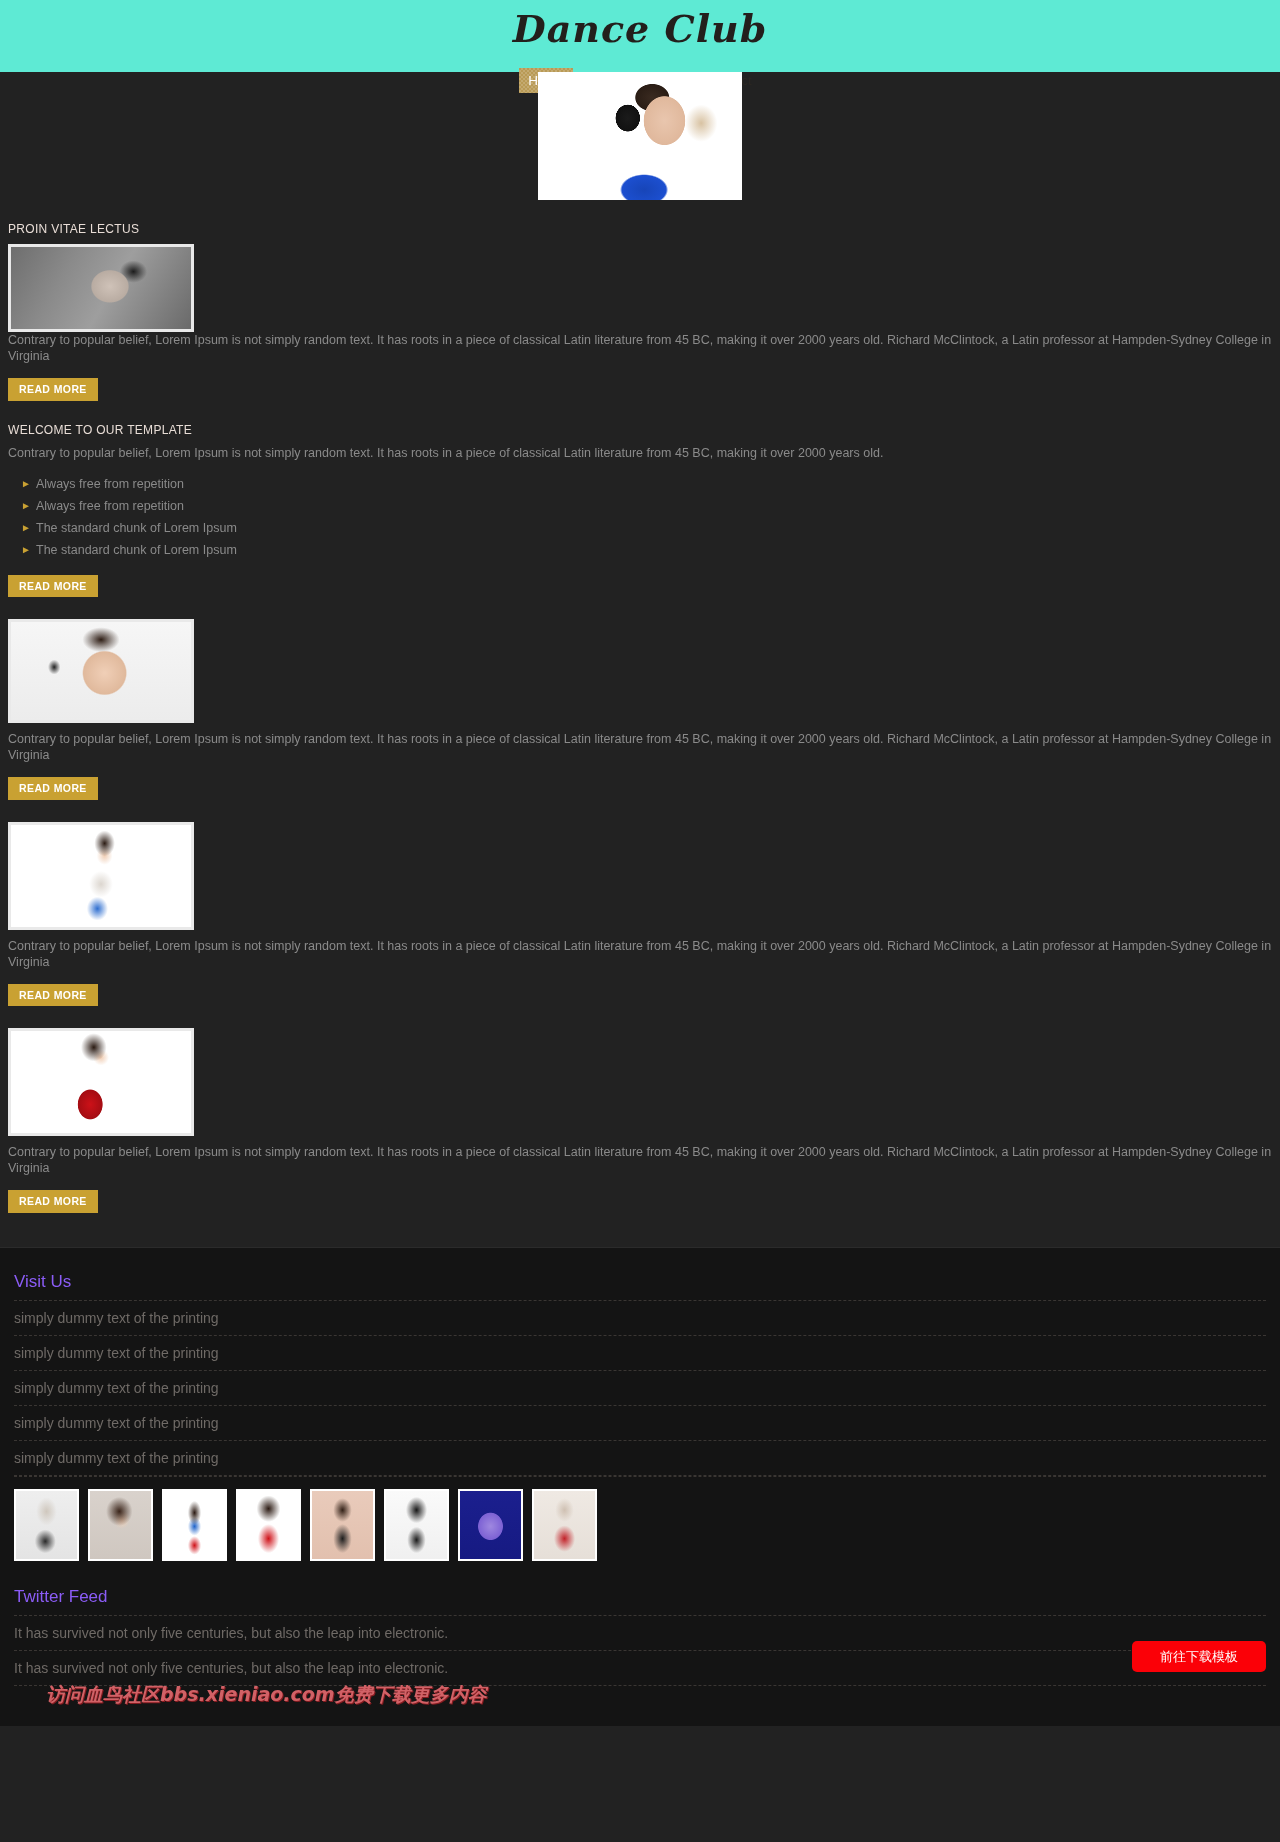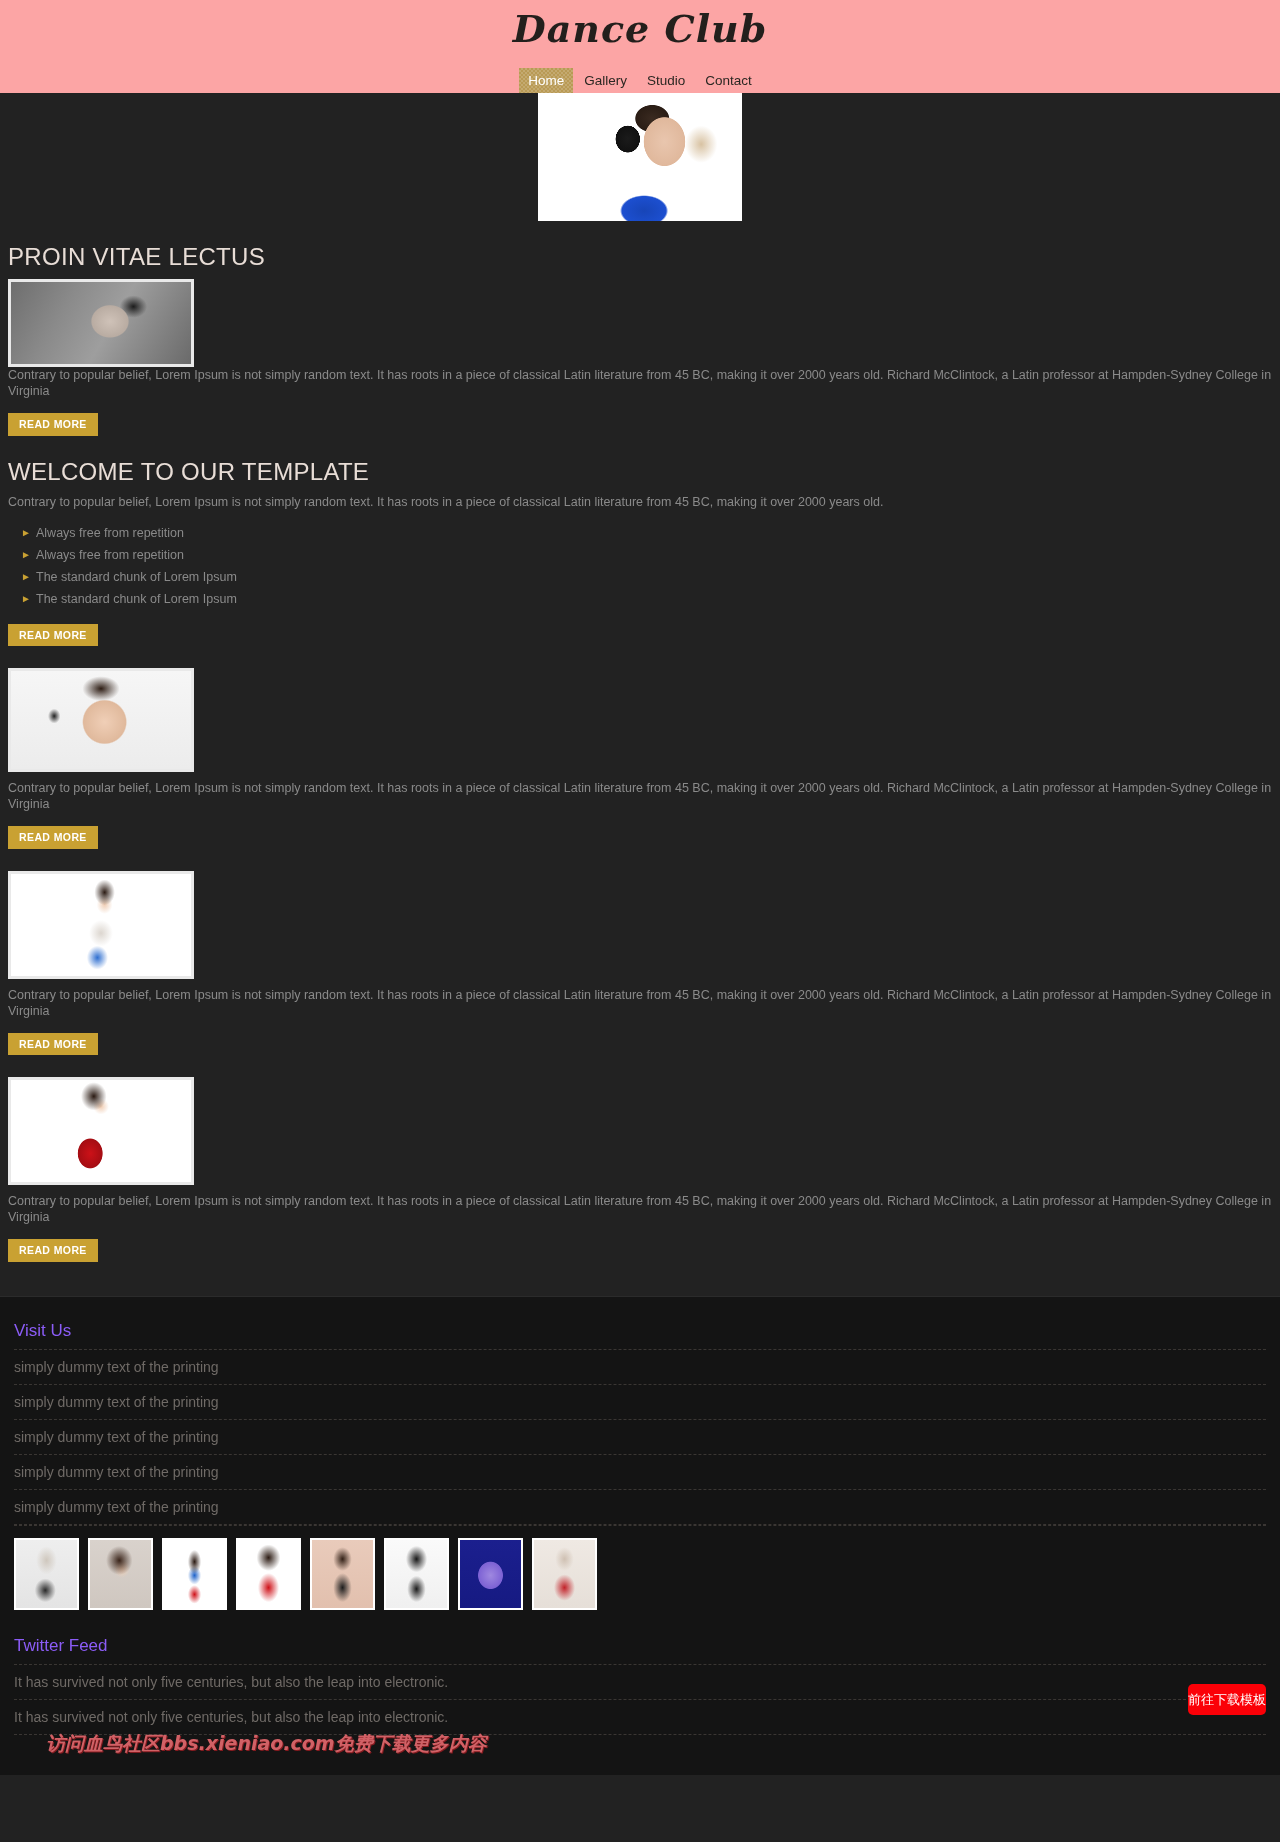--- a/index.html
+++ b/index.html
@@ -7,22 +7,22 @@
     width:1280px;
     background:#222222;
     font-family:"Liberation Sans", sans-serif;
     color:#8d8d8d;
     -webkit-font-smoothing:none;
   }
   .page{width:1280px;position:relative;overflow:hidden;}
 
   
   .header{
-    background:#fca5a5;
-    height:93px;
+    background:#5eead4;
+    height:72px;
     position:relative;
   }
   .brand{
     text-align:center;
     font-family:"DejaVu Serif", serif;
     font-style:italic;
     font-weight:bold;
     font-size:38px;
     color:#231f1c;
     line-height:1;
@@ -59,21 +59,21 @@
     position:relative;
     overflow:hidden;
     background:#ffffff;
   }
   .hero .photo{position:absolute;inset:0;}
 
   
   .main{padding:0 8px;}
   h2.section-title{
     color:#e8ddd6;
-    font-size:24px;
+    font-size:12px;
     font-weight:normal;
     margin:22px 0 8px 0;
     letter-spacing:.3px;
   }
   p.body-text{
     font-size:12.5px;
     line-height:16px;
     color:#8a8a8a;
     margin:0 0 0 0;
   }
@@ -162,25 +162,25 @@
     position:relative;
     overflow:hidden;
     flex:0 0 auto;
   }
   .ps-item .photo{position:absolute;top:2px;left:2px;right:2px;bottom:2px;}
 
   
   .dl-button{
     position:absolute;
     right:14px;
-    bottom:60px;
+    bottom:54px;
     background:#fb0007;
     color:#ffffff;
     font-size:13px;
-    padding:9px 0;
+    padding:9px 28px;
     border-radius:5px;
     border:0;
     font-family:Liberation Sans, sans-serif;
     line-height:1;
     cursor:pointer;
   }
   
   .watermark{
     position:absolute;
     left:46px;

